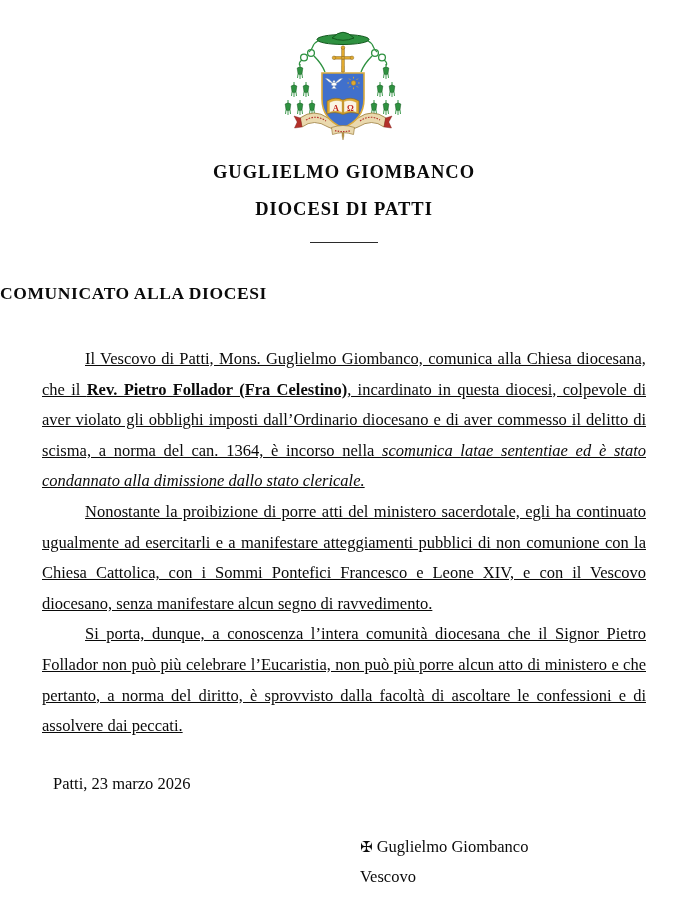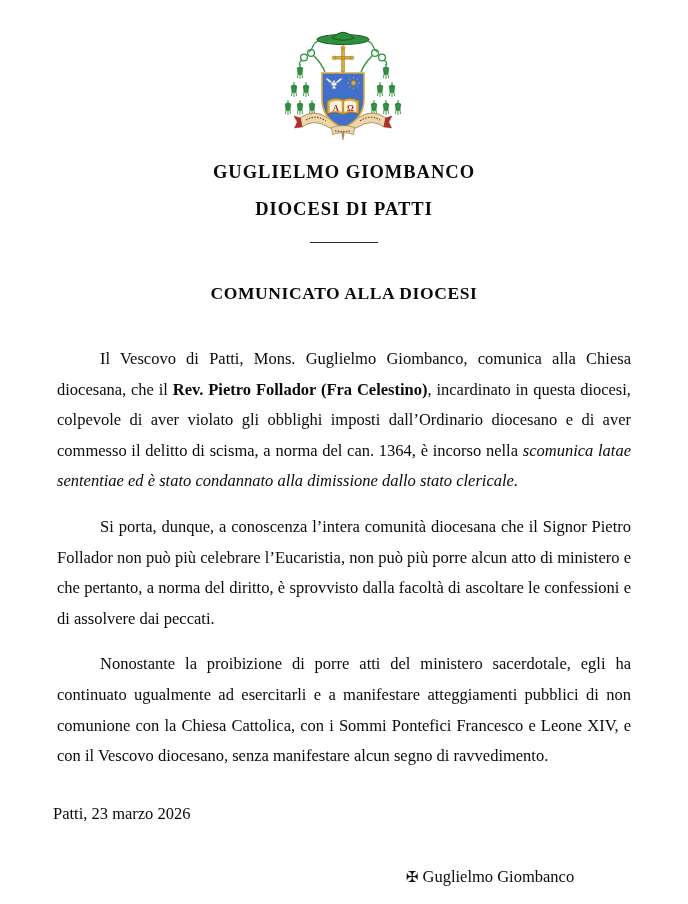--- a/index.html
+++ b/index.html
@@ -7,25 +7,25 @@
     position:relative;
     width:688px;height:904px;
     background:#ffffff;
     font-family:"Liberation Serif","DejaVu Serif",serif;
     color:#0a0a0a;
     overflow:hidden;
   }
   .crest{width:120px;height:114px;margin:26px auto 0;display:block;}
   .hdr{margin-top:14px;text-align:center;font-weight:bold;font-size:18.5px;line-height:37px;letter-spacing:1px;}
   .sep{width:68px;margin:14px auto 0;border-top:1.7px solid #2b2b2b;height:0;}
-  .title{margin-top:40px;text-align:center;font-weight:bold;font-size:17.5px;letter-spacing:0.6px;}
+  .title{margin-top:40px;font-weight:bold;font-size:17.5px;letter-spacing:0.6px;}
   .bodytext{margin:40px 42px 0 42px;font-size:16.5px;line-height:30.6px;text-align:justify;}
-  .bodytext p{margin:15px;text-indent:43px;}
+  .bodytext p{margin:0;text-indent:43px;text-decoration:underline;}
   .dateline{margin:32px 0 0 53px;font-size:16.5px;}
-  .sig{margin-top:38px;margin-left:360px;width:260px;text-align:center;font-size:16.5px;line-height:30px;}
+  .sig{margin-top:38px;margin-left:360px;width:260px;font-size:16.5px;line-height:30px;}
   .sig .cross{font-family:"DejaVu Sans",sans-serif;font-size:15px;}
 </style>
 </head>
 <body>
 
 <div class="page">
 
   <svg class="crest" viewBox="0 0 120 114" xmlns="http://www.w3.org/2000/svg">
 
     <g stroke="#2e9140" fill="none" stroke-width="1.3">
@@ -123,23 +123,24 @@
     <div>GUGLIELMO GIOMBANCO</div>
     <div>DIOCESI DI PATTI</div>
   </div>
 
   <div class="sep"></div>
 
   <div class="title">COMUNICATO ALLA DIOCESI</div>
 
   <div class="bodytext">
     <p><span>Il Vescovo di Patti, Mons. Guglielmo Giombanco, comunica alla Chiesa diocesana, che il </span><b>Rev. Pietro Follador (Fra Celestino)</b><span>, incardinato in questa diocesi, colpevole di aver violato gli obblighi imposti dall’Ordinario diocesano e di aver commesso il delitto di scisma, a norma del can. 1364, è incorso nella </span><i>scomunica latae sententiae ed è stato condannato alla dimissione dallo stato clericale.</i></p>
+    <p>Nonostante la proibizione di porre atti del ministero sacerdotale, egli ha continuato ugualmente ad esercitarli e a manifestare atteggiamenti pubblici di non comunione con la Chiesa Cattolica, con i Sommi Pontefici Francesco e Leone XIV, e con il Vescovo diocesano, senza manifestare alcun segno di ravvedimento.</p>
     <p>Si porta, dunque, a conoscenza l’intera comunità diocesana che il Signor Pietro Follador non può più celebrare l’Eucaristia, non può più porre alcun atto di ministero e che pertanto, a norma del diritto, è sprovvisto dalla facoltà di ascoltare le confessioni e di assolvere dai peccati.</p>
-    <p>Nonostante la proibizione di porre atti del ministero sacerdotale, egli ha continuato ugualmente ad esercitarli e a manifestare atteggiamenti pubblici di non comunione con la Chiesa Cattolica, con i Sommi Pontefici Francesco e Leone XIV, e con il Vescovo diocesano, senza manifestare alcun segno di ravvedimento.</p>
   </div>
 
   <div class="dateline">Patti, 23 marzo 2026</div>
 
   <div class="sig">
     <div><span class="cross">✠</span> <span>Guglielmo Giombanco</span></div>
+    <div>Vescovo</div>
   </div>
 
 </div>
 
 </body></html>

